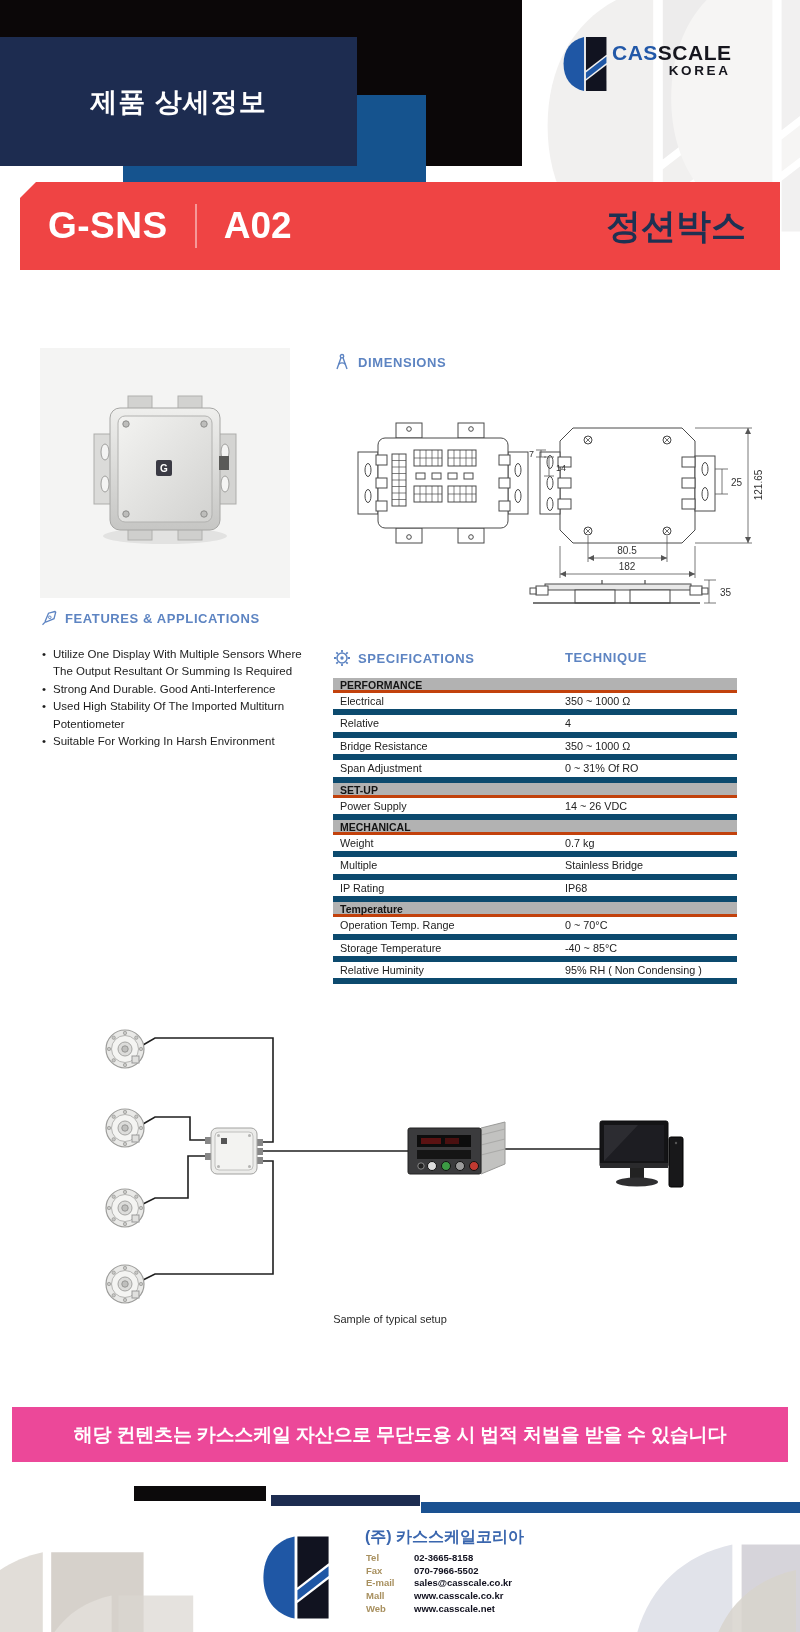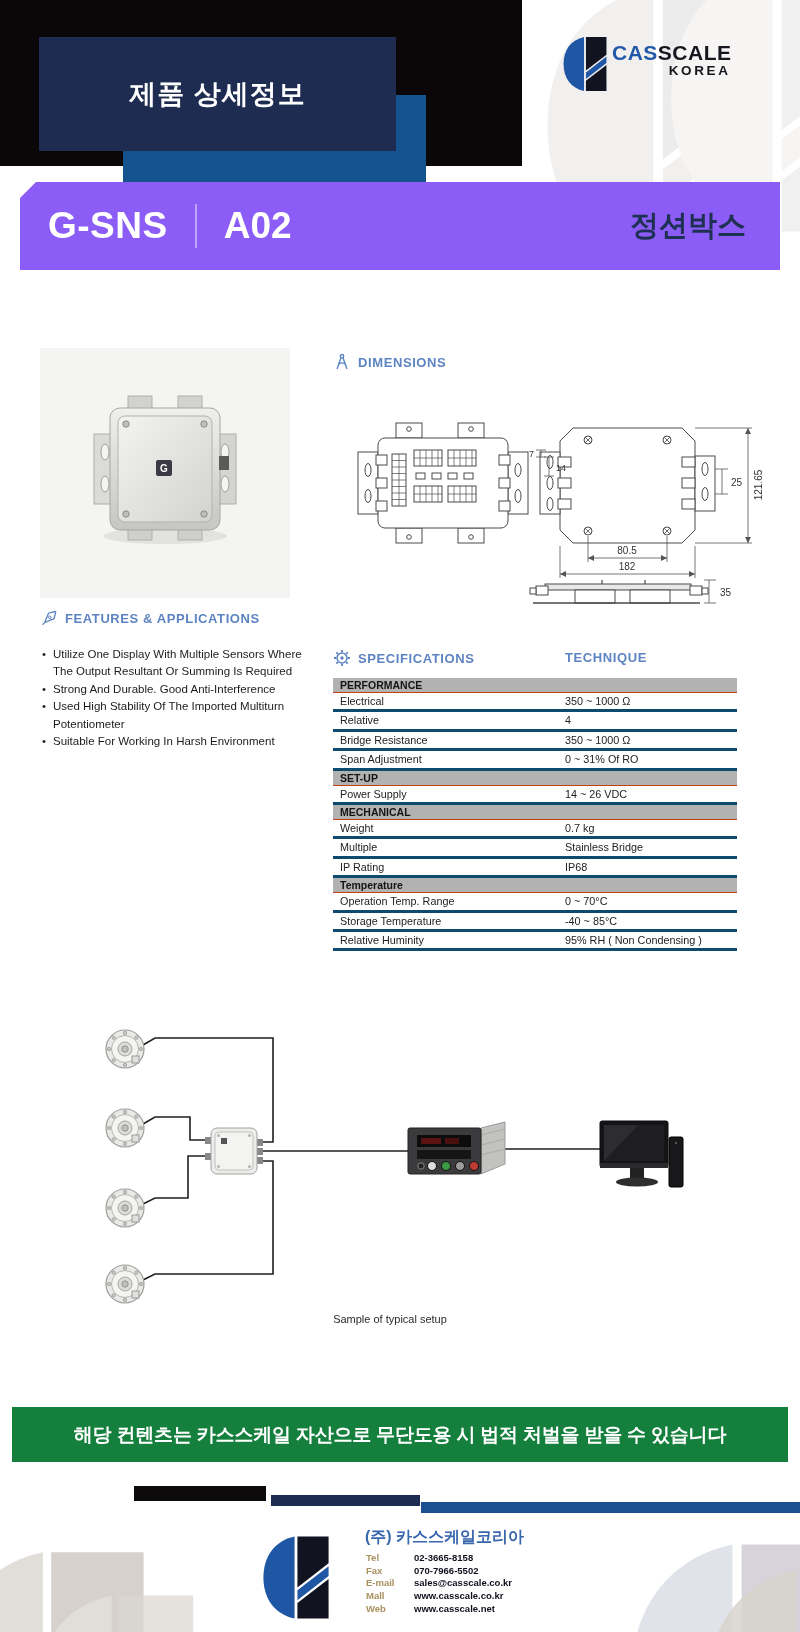--- a/index.html
+++ b/index.html
@@ -1,67 +1,67 @@
 <!DOCTYPE html>
 <html><head>
 <meta charset="utf-8">
 <style>
   html,body{margin:0;padding:0;background:#fff;}
   .page{position:relative;width:800px;height:1632px;background:#fff;overflow:hidden;
         font-family:"Liberation Sans",sans-serif;}
   .abs{position:absolute;}
   
   .black-band{left:0;top:0;width:522px;height:166px;background:#0b0708;z-index:1;}
-  .navy-box{left:0;top:37px;width:357px;height:114px;background:#1d2c50;z-index:3;
-            display:flex;align-items:center;justify-content:center;margin-left:39px;}
+  .navy-box{left:0;top:37px;width:357px;height:129px;background:#1d2c50;z-index:3;
+            display:flex;align-items:center;justify-content:center;}
   .navy-box span{color:#fff;font-size:27px;font-weight:700;letter-spacing:1px;}
   .blue-box{left:123px;top:95px;width:303px;height:110px;background:#15538e;z-index:2;}
   .wm{position:absolute;z-index:0;}
   .logo{left:558px;top:36px;z-index:2;display:flex;align-items:flex-start;}
   .logo-icon{width:54px;height:56px;}
   .brand-lines{padding-top:7px;}
   .brand-line1{font-size:21px;font-weight:700;letter-spacing:.5px;line-height:20px;color:#16161e;}
   .brand-cas{color:#2258a8;}
   .brand-line2{font-size:13.5px;font-weight:700;letter-spacing:2.6px;color:#16161e;text-align:right;
                line-height:16px;padding-right:1px;}
   
-  .banner{left:20px;top:182px;width:760px;height:88px;background:#8b5cf6;z-index:2;
+  .banner{left:20px;top:182px;width:760px;height:88px;background:#ef4444;z-index:2;
           clip-path:polygon(16px 0,100% 0,100% 100%,0 100%,0 16px);
           display:flex;align-items:center;color:#fff;}
   .banner-model{font-size:37px;font-weight:700;margin-left:28px;letter-spacing:.5px;}
   .banner-div{width:2px;height:44px;background:rgba(255,255,255,.45);margin:0 27px;}
   .banner-variant{font-size:37px;font-weight:700;}
-  .banner-cat{margin-left:auto;margin-right:34px;font-size:29px;font-weight:700;color:#1e3152;}
+  .banner-cat{margin-left:auto;margin-right:34px;font-size:35px;font-weight:700;color:#1e3152;}
   
   .photo{left:40px;top:348px;width:250px;height:250px;}
   
   .sec-title{display:flex;align-items:center;gap:7px;height:20px;}
   .sec-title .t{font-size:13px;font-weight:700;color:#5d84c2;letter-spacing:.6px;}
   .dim-title{left:333px;top:352px;}
   .feat-title{left:40px;top:608px;}
   .spec-title{left:333px;top:648px;width:404px;position:absolute;}
   .technique{position:absolute;left:232px;top:2px;font-size:13px;font-weight:700;color:#5d84c2;letter-spacing:.6px;}
   
   .feat-list{left:42px;top:646px;width:272px;margin:0;padding:0;list-style:none;
              font-size:11.5px;line-height:17.4px;color:#1c1c1c;}
   .feat-list li{position:relative;padding-left:11px;}
   .feat-list li::before{content:"•";position:absolute;left:0;top:0;}
   
   .spec-table{left:333px;top:678px;width:404px;}
-  .spec-sec{height:15px;background:#b2b2b2;border-bottom:1px solid #c2410c;font-size:10.5px;
+  .spec-sec{height:15px;background:#b2b2b2;border-bottom:3px solid #c2410c;font-size:10.5px;
             font-weight:700;line-height:15px;padding-left:7px;color:#141414;box-sizing:border-box;}
-  .spec-row{height:16.4px;border-bottom:3px solid #0c4a6e;position:relative;font-size:10.8px;
+  .spec-row{height:16.4px;border-bottom:6px solid #0c4a6e;position:relative;font-size:10.8px;
             line-height:16.4px;color:#222;}
   .spec-label{position:absolute;left:7px;}
   .spec-value{position:absolute;left:232px;}
   
   .setup{left:55px;top:985px;}
   .caption{left:280px;top:1313px;width:220px;text-align:center;font-size:11px;color:#2b2b2b;}
   
-  .notice{left:12px;top:1407px;width:776px;height:55px;background:#15803d;color:#fff;
+  .notice{left:12px;top:1407px;width:776px;height:55px;background:#ec4899;color:#fff;
           font-size:19px;font-weight:700;text-align:center;line-height:55px;z-index:2;letter-spacing:-.2px;}
   
   .bar-black{left:134px;top:1486px;width:132px;height:15px;background:#0c0a0b;z-index:2;}
   .bar-navy{left:271px;top:1495px;width:149px;height:11px;background:#1d2c50;z-index:2;}
   .bar-blue{left:421px;top:1502px;width:379px;height:11px;background:#1a5191;z-index:2;}
   .footer-logo{left:250px;top:1535px;width:92px;height:85px;z-index:2;}
   .company{left:365px;top:1527px;font-size:16px;font-weight:700;color:#3a66ae;z-index:2;}
   .contacts{left:366px;top:1553px;z-index:2;}
   .contact-row{display:flex;margin-bottom:3.2px;font-size:9.5px;line-height:9.5px;}
   .c-label{width:48px;color:#a8905f;font-weight:700;}

